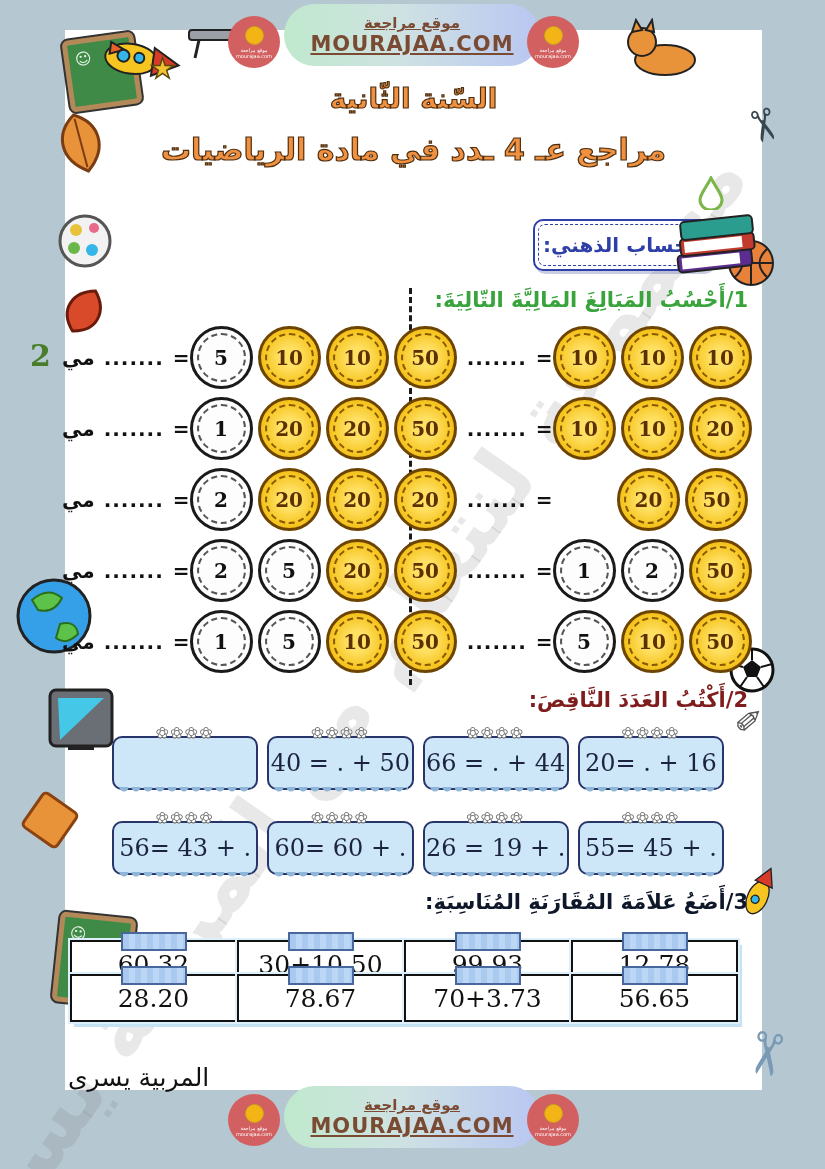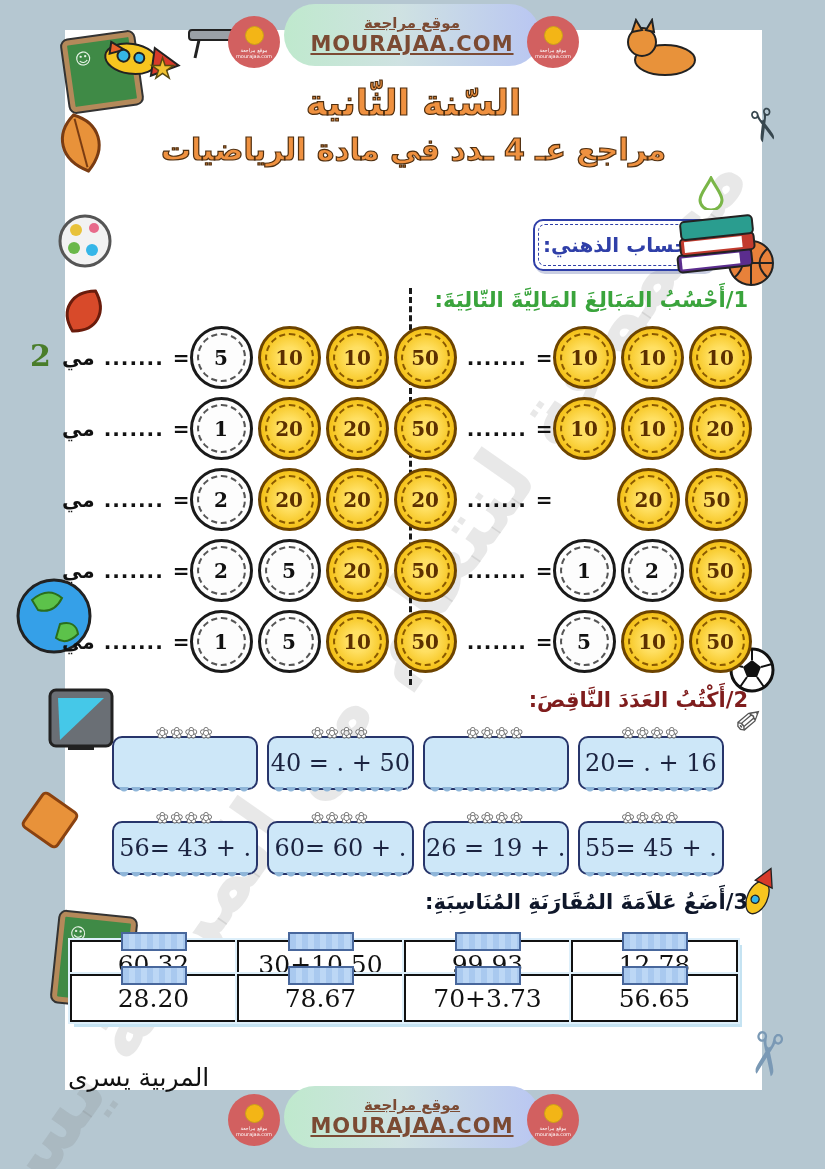--- a/index.html
+++ b/index.html
@@ -15,21 +15,21 @@
     background:linear-gradient(90deg,#bfe9cd 0%,#cfe2e2 45%,#b9c6f2 100%);
     display:flex;flex-direction:column;align-items:center;justify-content:center;z-index:6;}
   .brand-pill .site-name{font-size:15px;font-weight:bold;color:#7b4a33;text-decoration:underline;direction:rtl;}
   .brand-pill .site-domain{font-size:21px;font-weight:bold;color:#7b4a33;text-decoration:underline;letter-spacing:1px;}
   .round-badge{position:absolute;width:52px;height:52px;border-radius:50%;background:#d26060;z-index:7;
     display:flex;flex-direction:column;align-items:center;justify-content:center;}
   .round-badge .yellow-dot{width:17px;height:17px;border-radius:50%;background:#f3b516;border:1px solid #caa21a;margin-bottom:2px;}
   .round-badge .b-line{font-size:5px;color:#ffffff;line-height:6px;direction:rtl;}
   .round-badge .b-line2{font-size:5px;color:#ffffff;line-height:6px;}
   
-  .grade-title{position:absolute;left:65px;top:82px;width:697px;text-align:center;font-size:36px;font-weight:bold;
+  .grade-title{position:absolute;left:65px;top:82px;width:697px;text-align:center;font-size:28px;font-weight:bold;
     color:#ef9140;-webkit-text-stroke:1.2px #4f2f10;direction:rtl;z-index:2;}
   .worksheet-title{position:absolute;left:65px;top:132px;width:697px;text-align:center;font-size:30px;font-weight:bold;
     color:#ef9140;-webkit-text-stroke:1.2px #4f2f10;direction:rtl;z-index:2;}
   
   .section-badge{position:absolute;left:533px;top:219px;width:176px;height:48px;background:#fff;
     border:2px solid #2f3fa8;border-radius:10px;display:flex;align-items:center;justify-content:center;z-index:3;
     box-shadow:2px 3px 0 rgba(40,60,140,.25);}
   .section-badge::before{content:"";position:absolute;inset:3px;border:1.5px dashed #2f3fa8;border-radius:7px;}
   .section-badge .badge-label{font-size:20px;font-weight:bold;color:#2f3fa8;direction:rtl;}
   
@@ -395,20 +395,21 @@
   <div class="eq-row r1">
       <div class="eq-box">
         <div class="flowers">✿✿✿✿</div>
       </div>
       <div class="eq-box">
         <div class="flowers">✿✿✿✿</div>
         <span class="eq-text">40 = . + 50</span>
       </div>
       <div class="eq-box">
         <div class="flowers">✿✿✿✿</div>
+        <span class="eq-text">66 = . + 44</span>
       </div>
       <div class="eq-box">
         <div class="flowers">✿✿✿✿</div>
         <span class="eq-text">20= . + 16</span>
       </div>
     </div>
   <div class="eq-row r2">
       <div class="eq-box">
         <div class="flowers">✿✿✿✿</div>
         <span class="eq-text">56= 43 + .</span>

